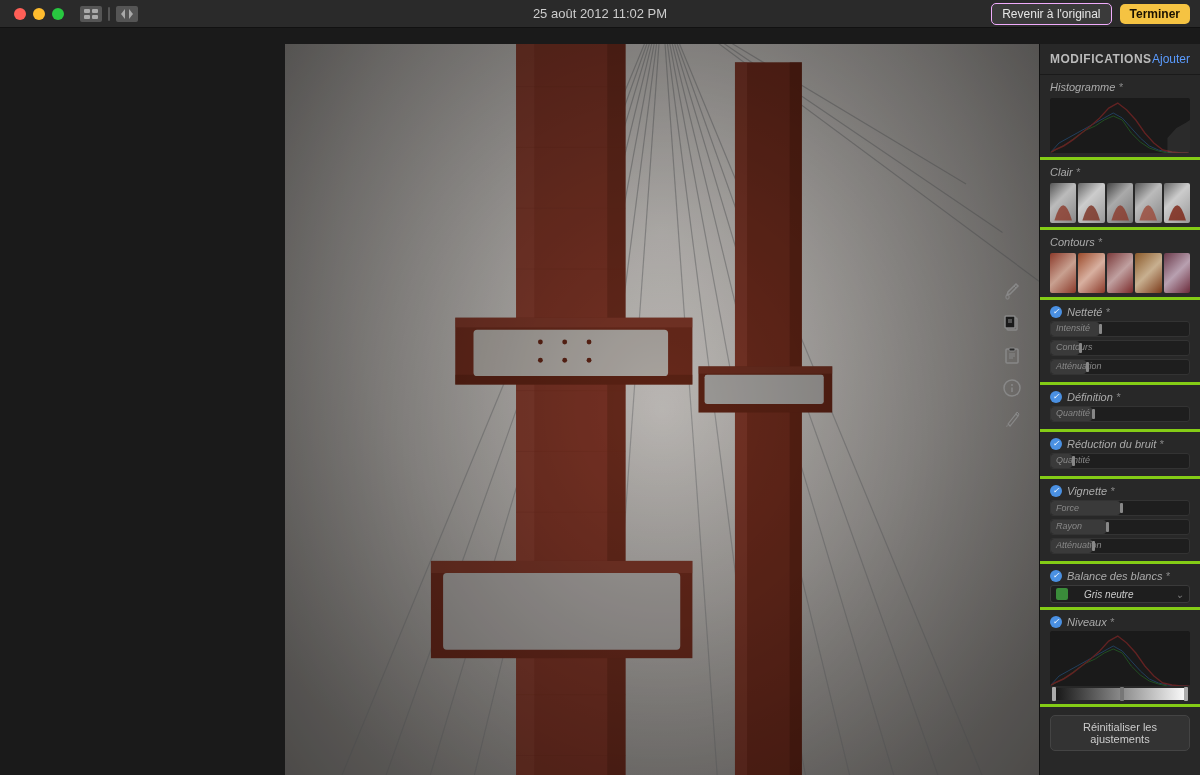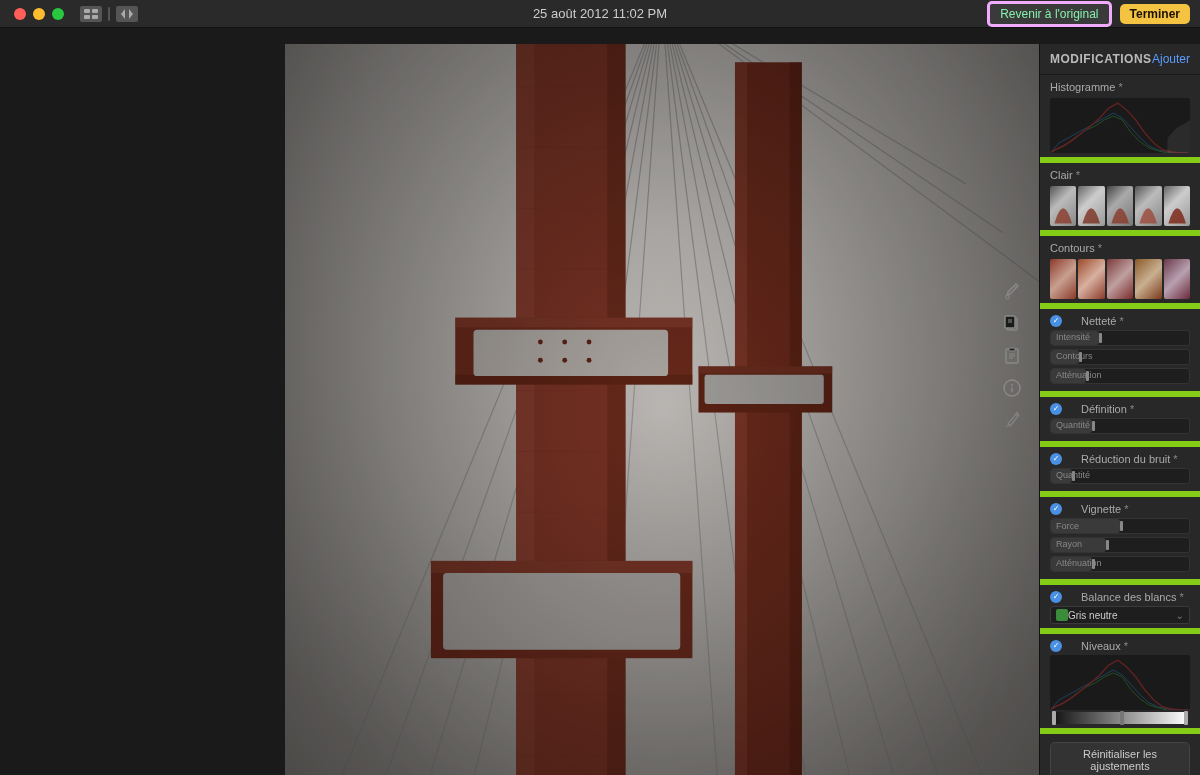--- a/index.html
+++ b/index.html
@@ -57,23 +57,23 @@
     }
     .titlebar-buttons {
       position: absolute;
       right: 10px;
       display: flex;
       gap: 8px;
       align-items: center;
     }
     .btn-revenir {
       background: #3a3a3a;
-      border: 3px solid #f0abfc;
+      border: 1px solid #f0abfc;
       border-radius: 5px;
-      color: #86efac;
+      color: #e5e5e5;
       font-size: 12px;
       padding: 3px 10px;
       cursor: pointer;
     }
     .btn-terminer {
       background: #f5c342;
       border: none;
       border-radius: 5px;
       color: #1a1100;
       font-size: 12px;
@@ -151,21 +151,22 @@
     }
     .panel-header-add {
       font-size: 12px;
       color: #5b9cff;
       cursor: pointer;
     }
 
     
     .section {
       padding: 6px 10px 4px;
-      border-bottom: 6px solid #84cc16;
+      border-bottom: 3px solid #84cc16;
+      font-style: italic;
     }
     .section-title {
       font-size: 11px;
       color: #aaa;
       margin-bottom: 5px;
     }
     .section-title span.asterisk {
       color: #888;
     }
 
@@ -217,21 +218,21 @@
       width: 3px;
       height: 10px;
       background: #888;
       border-radius: 1px;
     }
 
     
     .checkbox-section {
       display: flex;
       align-items: center;
-      gap: 19px;
+      gap: 5px;
       margin-bottom: 3px;
     }
     .checkbox-blue {
       width: 12px; height: 12px;
       border-radius: 50%;
       background: #4a90e2;
       display: flex; align-items: center; justify-content: center;
       flex-shrink: 0;
     }
     .checkbox-blue::after {
@@ -242,21 +243,21 @@
     }
     .section-title-inline {
       font-size: 11px;
       color: #aaa;
     }
 
     
     .dropdown-row {
       display: flex;
       align-items: center;
-      gap: 0;
+      gap: 16px;
       background: #1e1e1e;
       border: 1px solid #3a3a3a;
       border-radius: 3px;
       padding: 2px 5px;
       font-size: 10px;
       color: #aaa;
     }
     .dropdown-icon {
       width: 12px; height: 12px;
       background: #3a8c3a;

